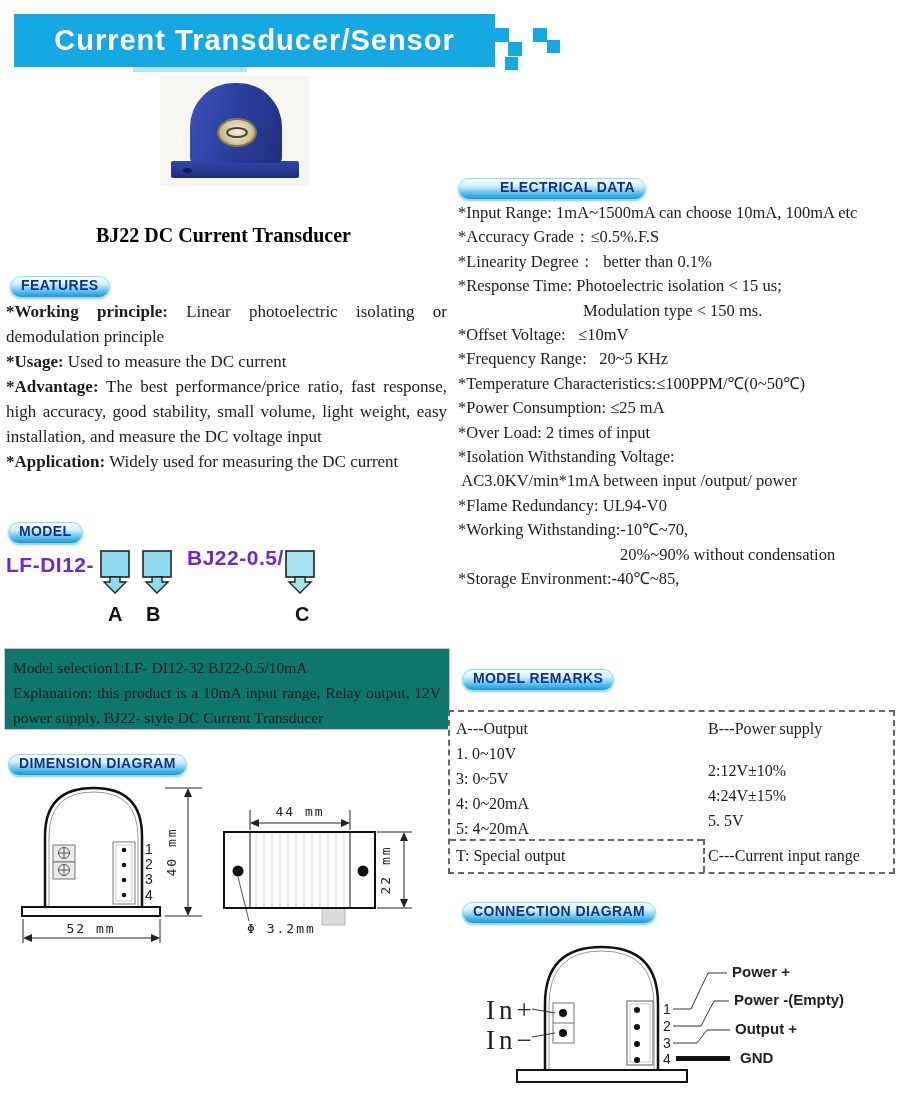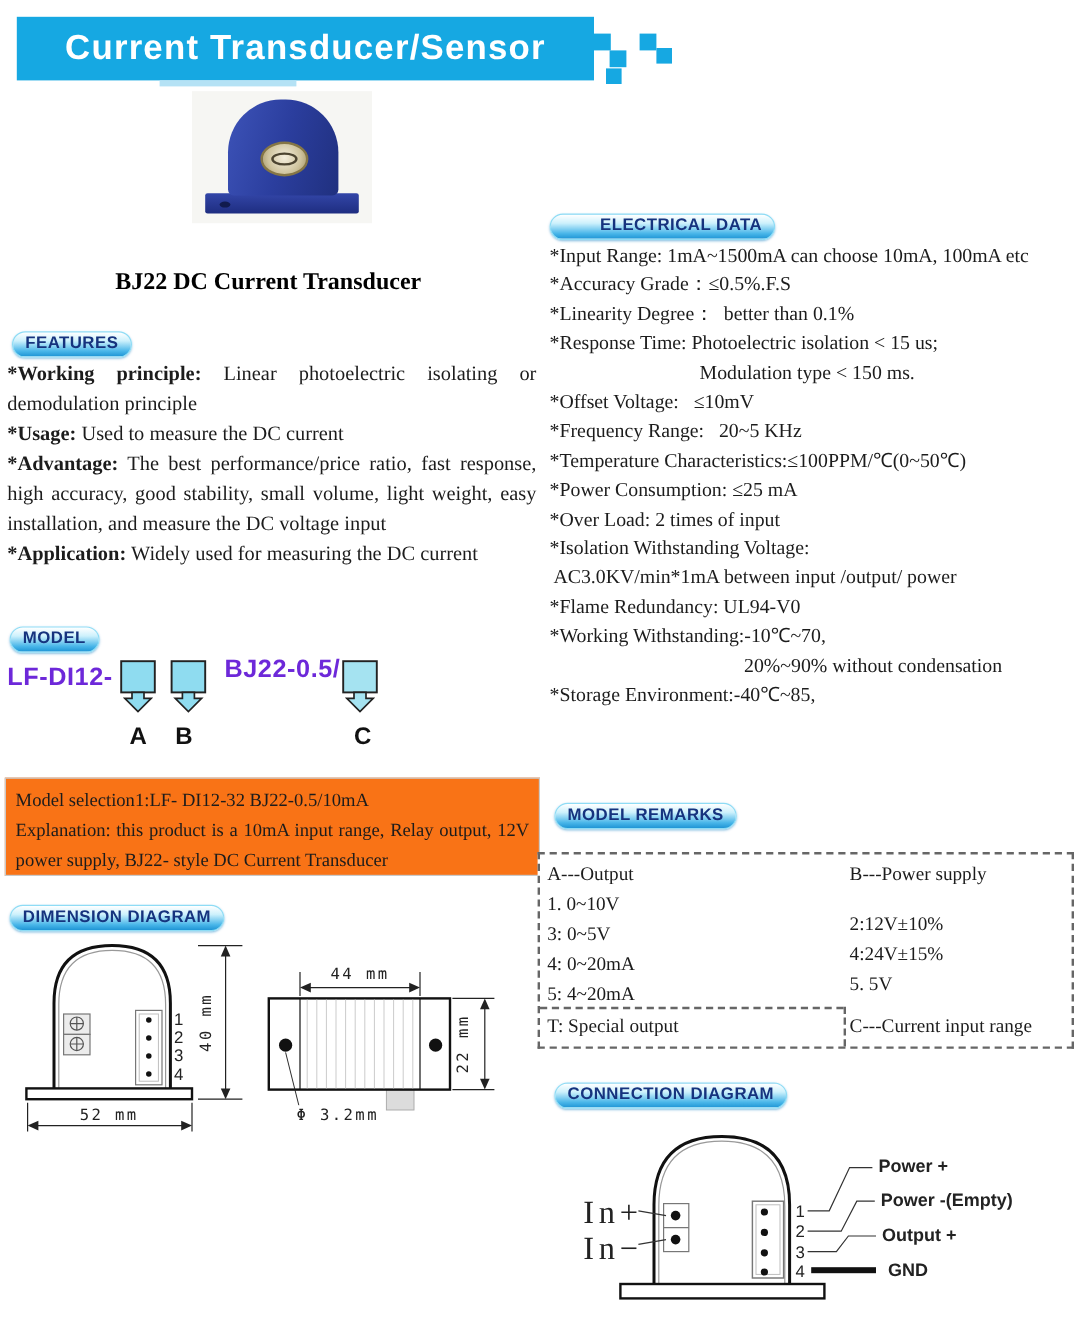--- a/index.html
+++ b/index.html
@@ -37,21 +37,21 @@
   .elec{position:absolute;left:458px;top:201px;width:442px;font-size:16.5px;line-height:24.4px;}
   .elec .ln{white-space:pre;}
   .elec .ind-a{padding-left:125px;}
   .elec .ind-b{padding-left:162px;}
   
   .model-text{position:absolute;font:bold 21px "Liberation Sans",sans-serif;color:#6d28d9;letter-spacing:.5px;}
   .abc{position:absolute;font:bold 20px "Liberation Sans",sans-serif;color:#111;}
   .opt-box{position:absolute;}
   
   .selection{position:absolute;left:4px;top:648px;width:428px;height:68px;border:1px solid #c9c9c9;
-             padding:6px 8px;font-size:15.5px;line-height:25px;background:#f97316;}
+             padding:6px 8px;font-size:15.5px;line-height:25px;background:#0f766e;}
   .selection .l2{text-align:justify;}
   
   .rtable{position:absolute;left:448px;top:710px;width:443px;height:160px;border:2px dashed #666;
           font-size:16px;background:#fff;}
   .rt-left{position:absolute;left:6px;top:4px;line-height:25px;}
   .rt-right{position:absolute;left:258px;top:4px;line-height:25px;}
   .rt-right .gap{height:17px;}
   .rt-bl{position:absolute;left:6px;top:131px;line-height:25px;}
   .rt-br{position:absolute;left:258px;top:131px;line-height:25px;}
   .rt-hline{position:absolute;left:0;top:127px;width:253px;border-top:2px dashed #666;}

